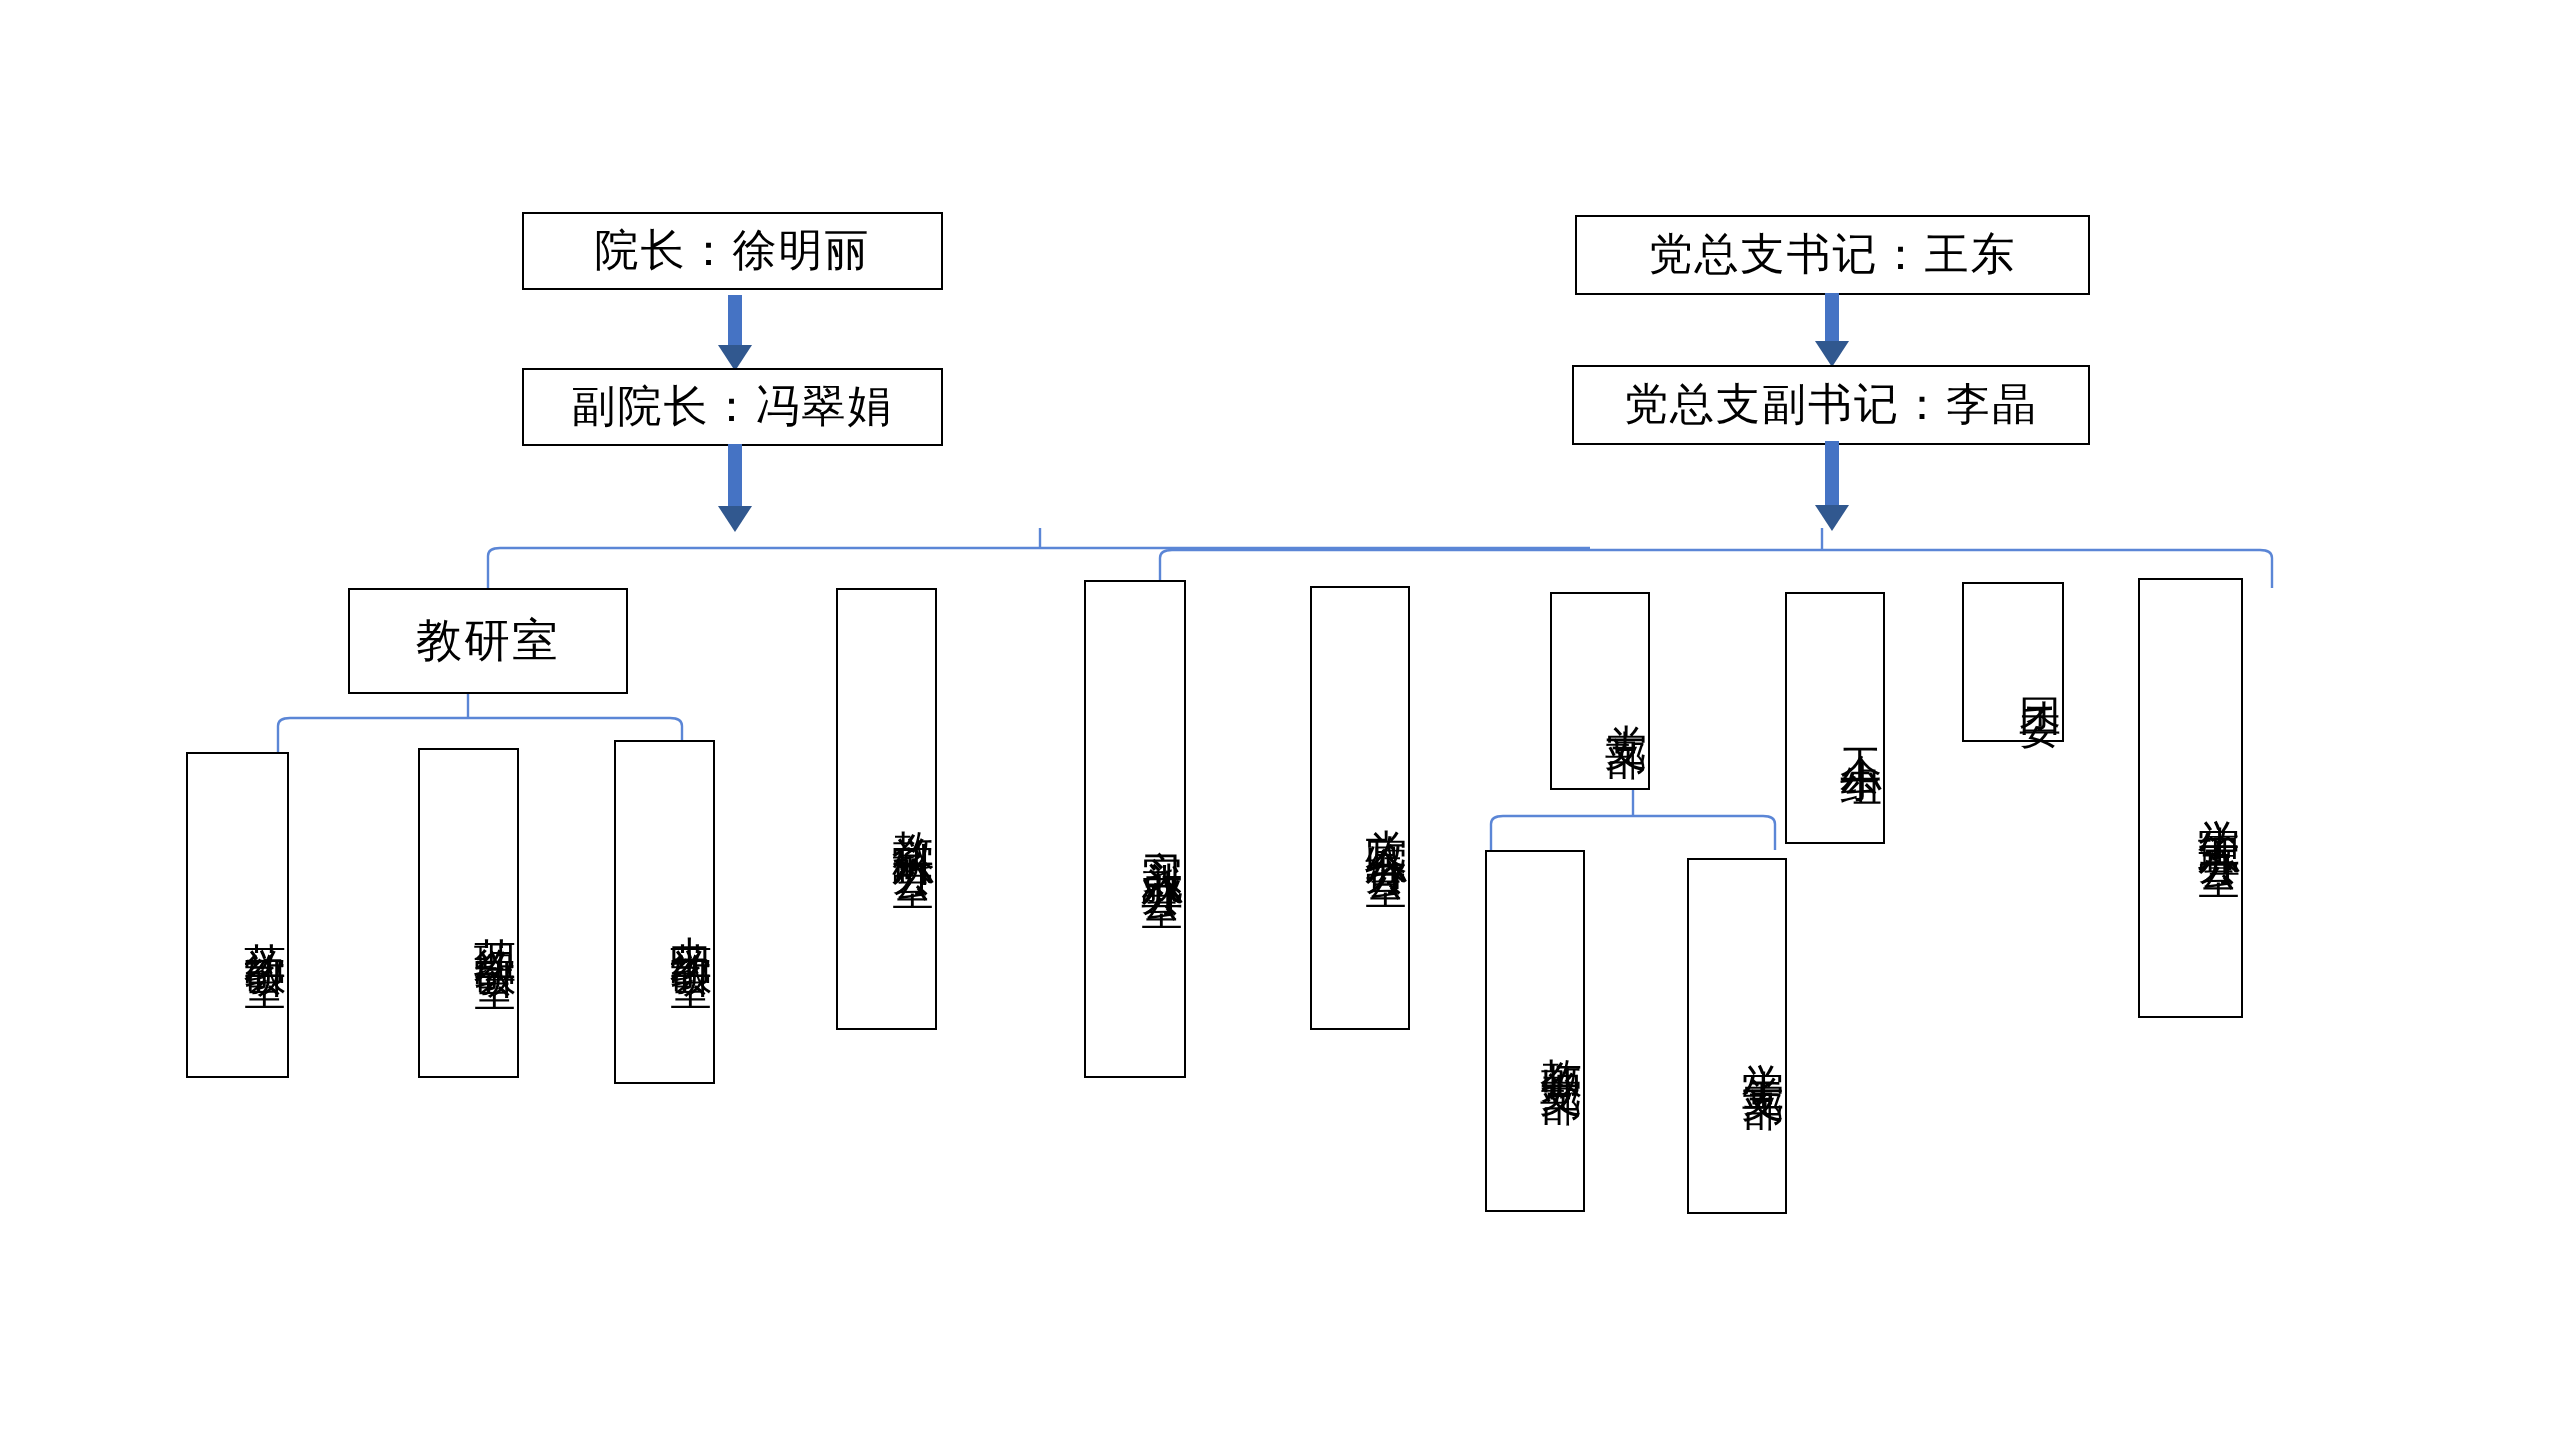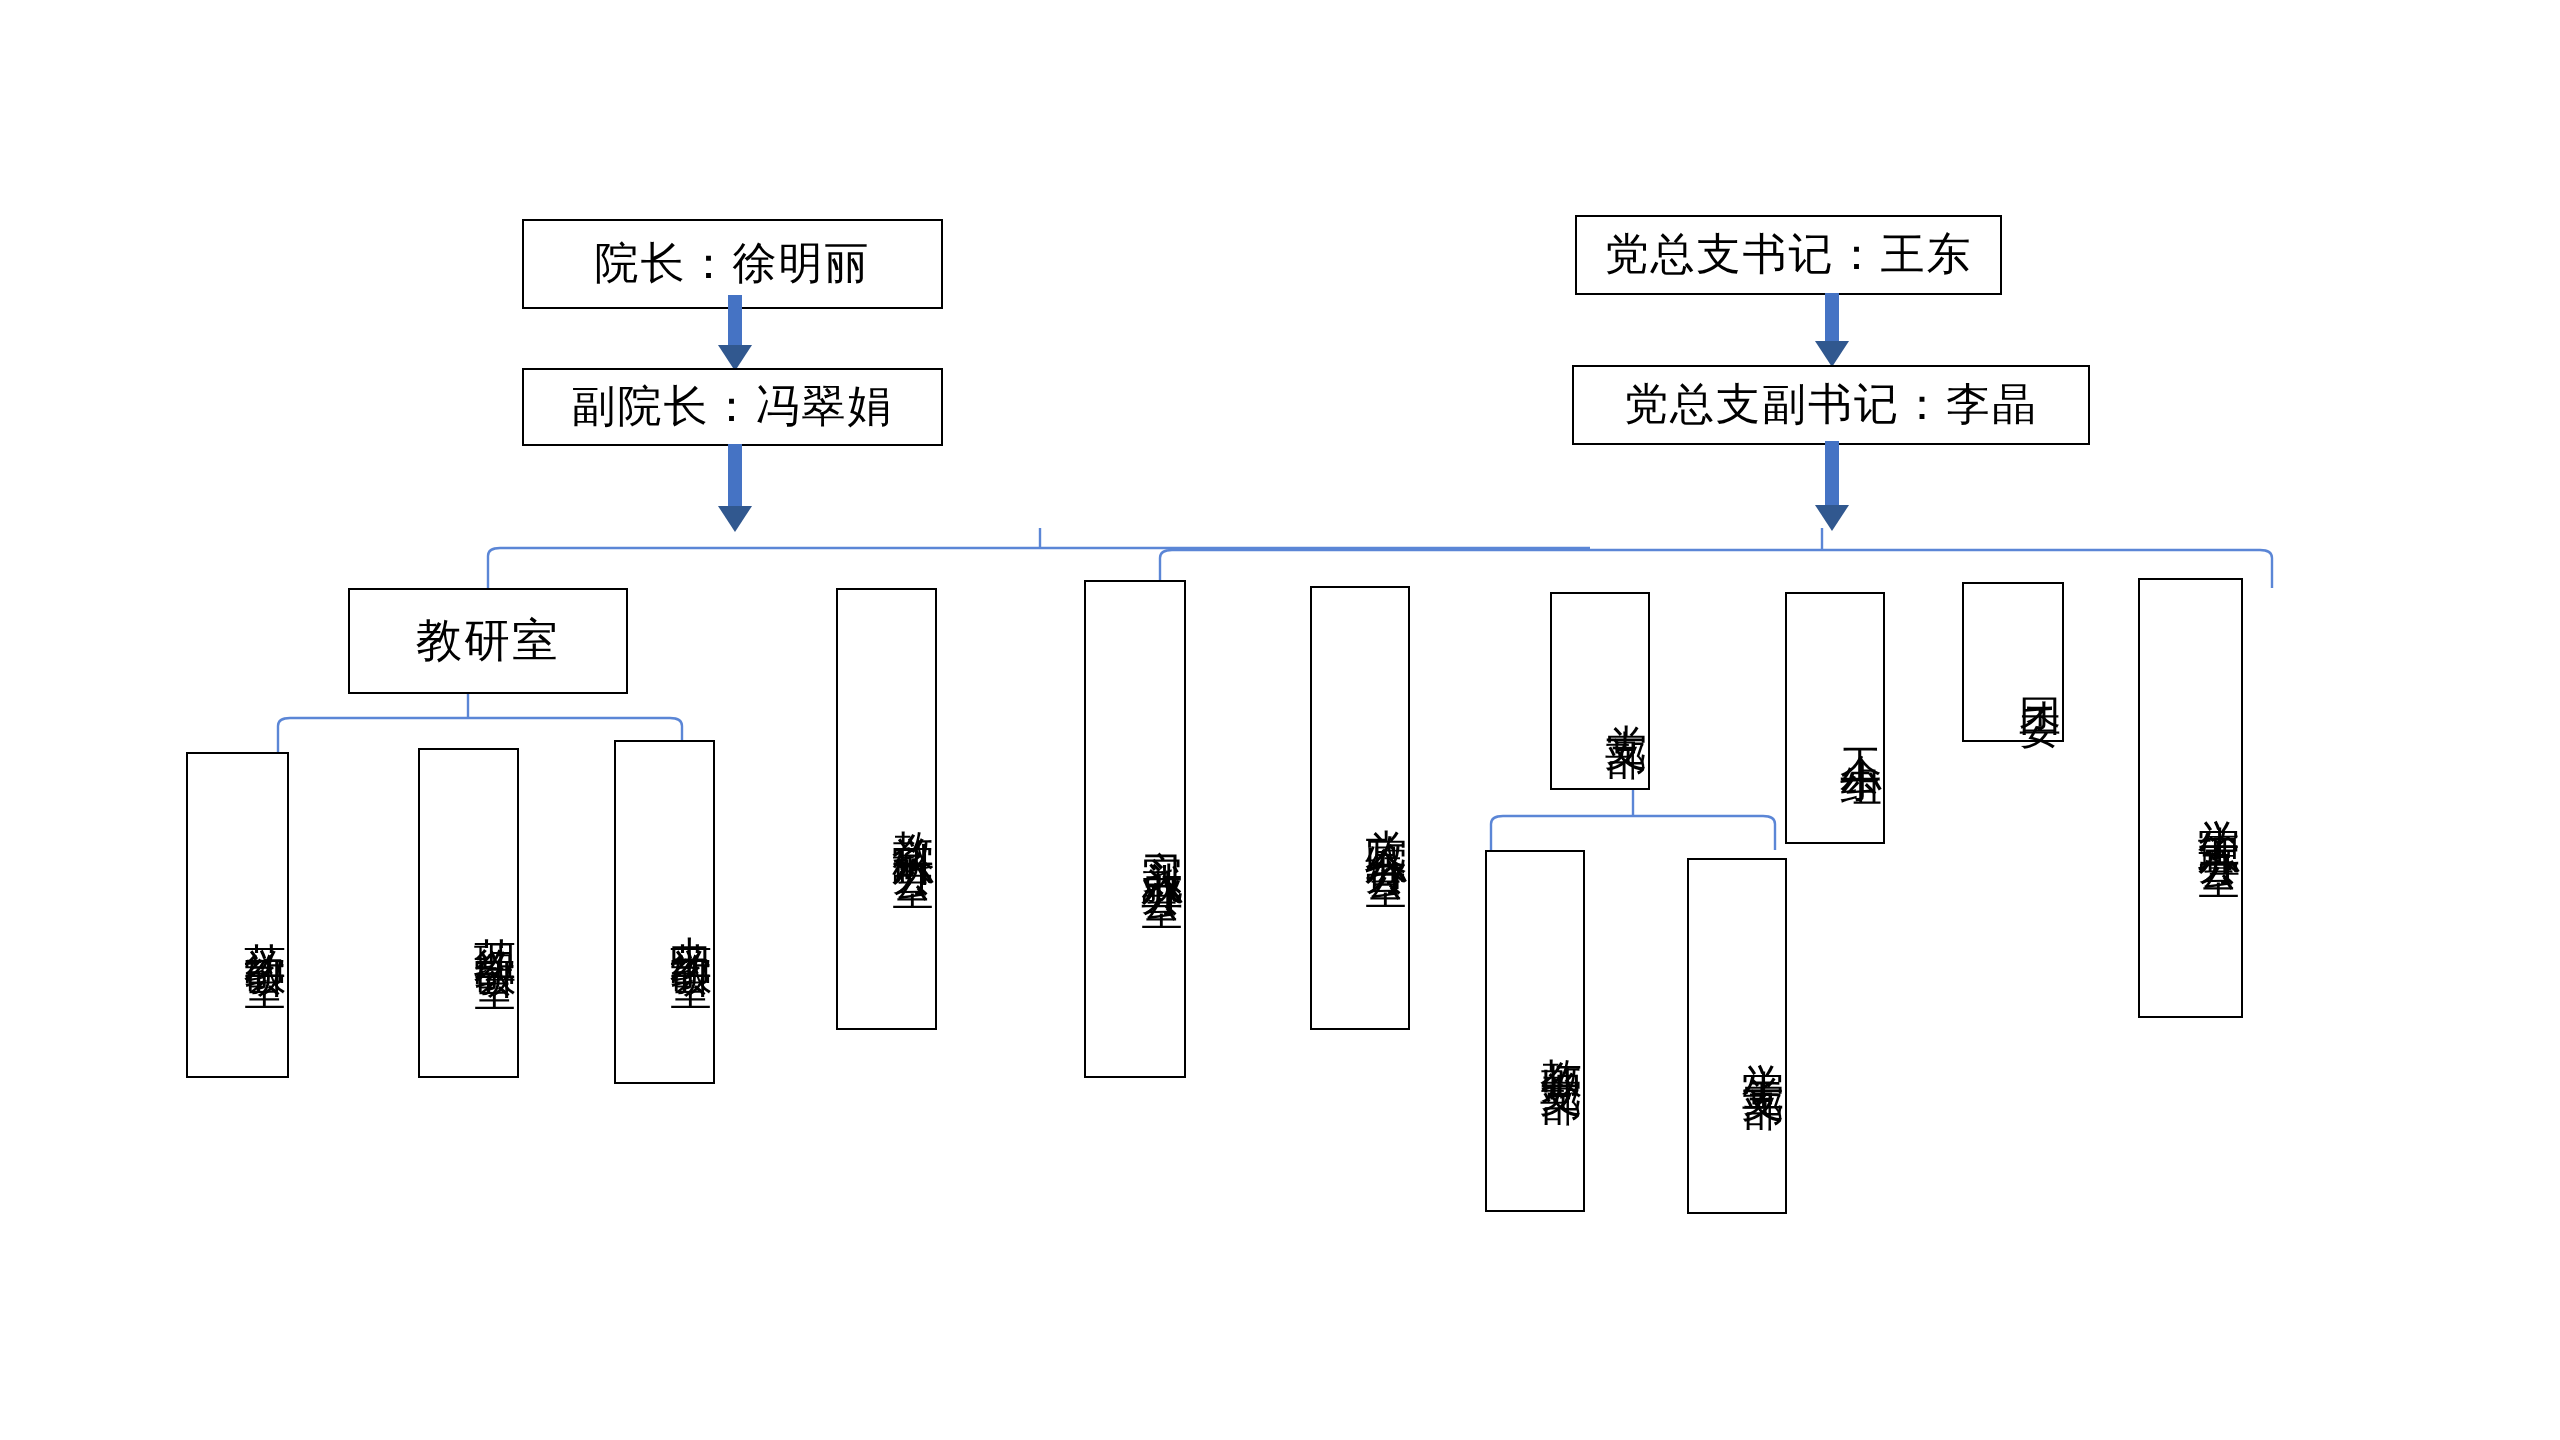--- a/index.html
+++ b/index.html
@@ -56,23 +56,23 @@
 
   
   .bracket{position:absolute;}
   .bracket svg{display:block;overflow:visible;}
 </style>
 </head>
 <body>
 
 <div id="stage">
 
-  <div class="node h" style="left:522px;top:219px;width:421px;height:90px;">院长：徐明丽</div>
+  <div class="node h" style="left:522px;top:212px;width:421px;height:78px;">院长：徐明丽</div>
 
-  <div class="node h" style="left:1575px;top:215px;width:427px;height:80px;">党总支书记：王东</div>
+  <div class="node h" style="left:1575px;top:215px;width:515px;height:80px;">党总支书记：王东</div>
 
   <div class="arrow" style="left:717px;top:295px;width:36px;height:76px;">
     <div class="shaft" style="height:52px;"></div>
     <div class="head"></div>
   </div>
   <div class="arrow" style="left:1814px;top:293px;width:36px;height:74px;">
     <div class="shaft" style="height:50px;"></div>
     <div class="head"></div>
   </div>
 

